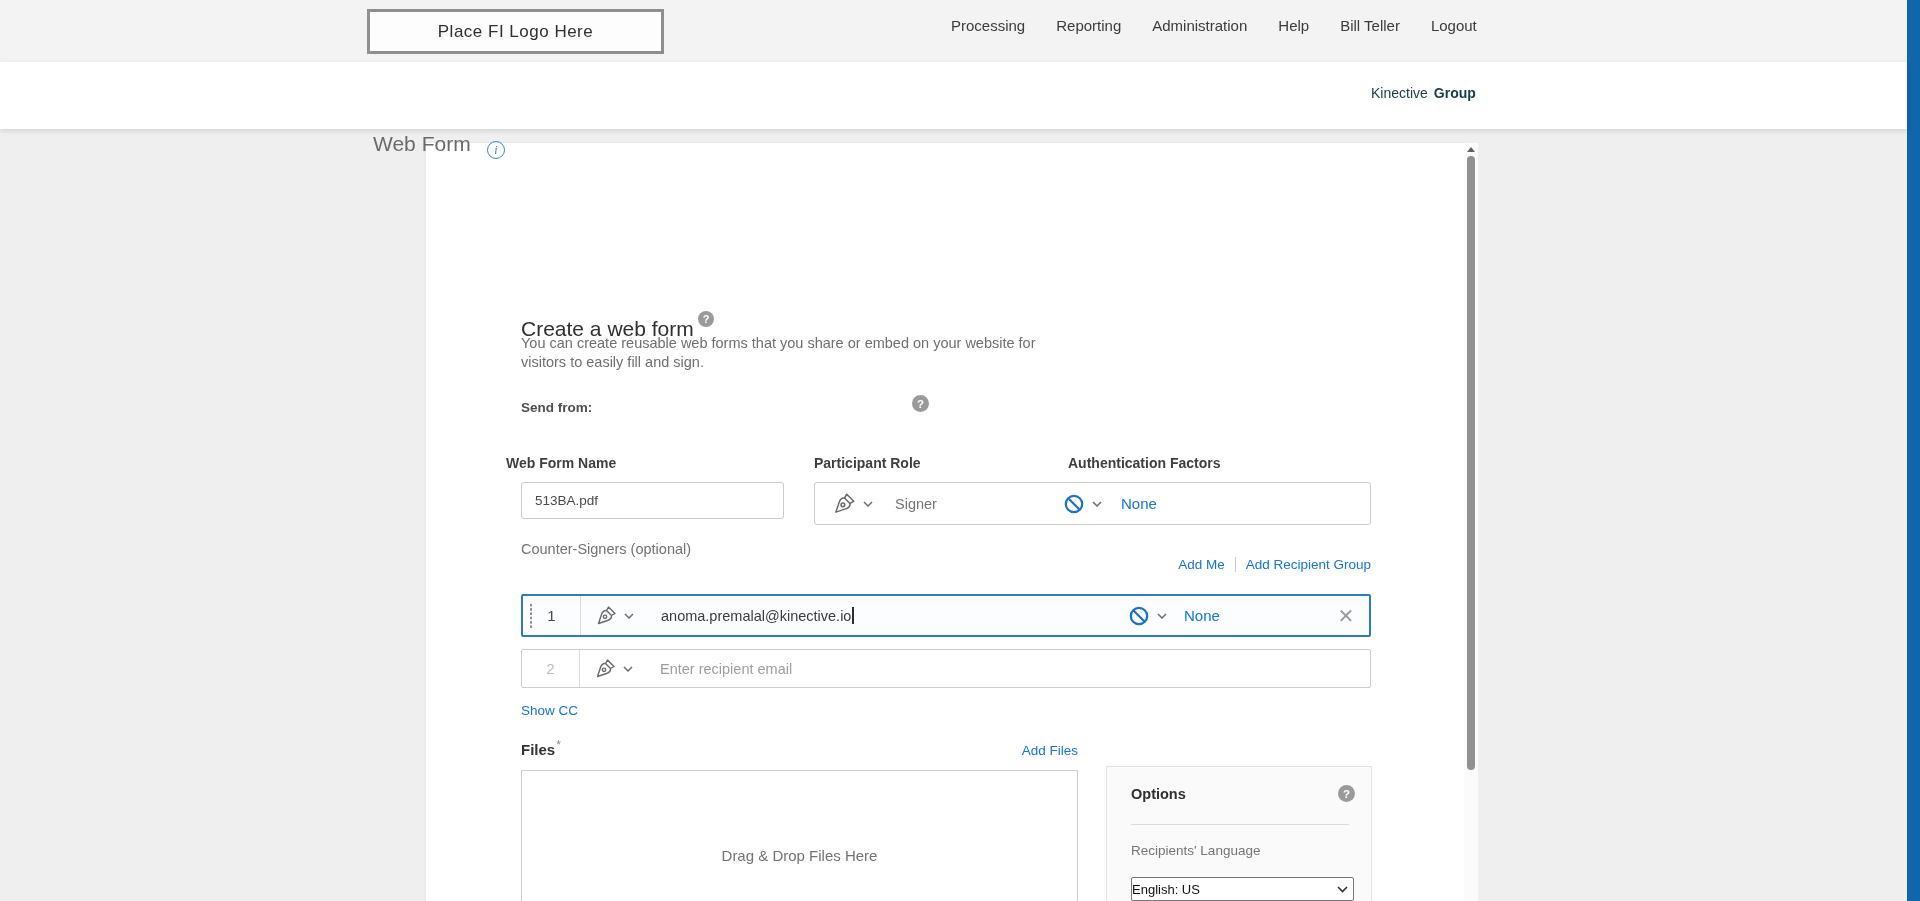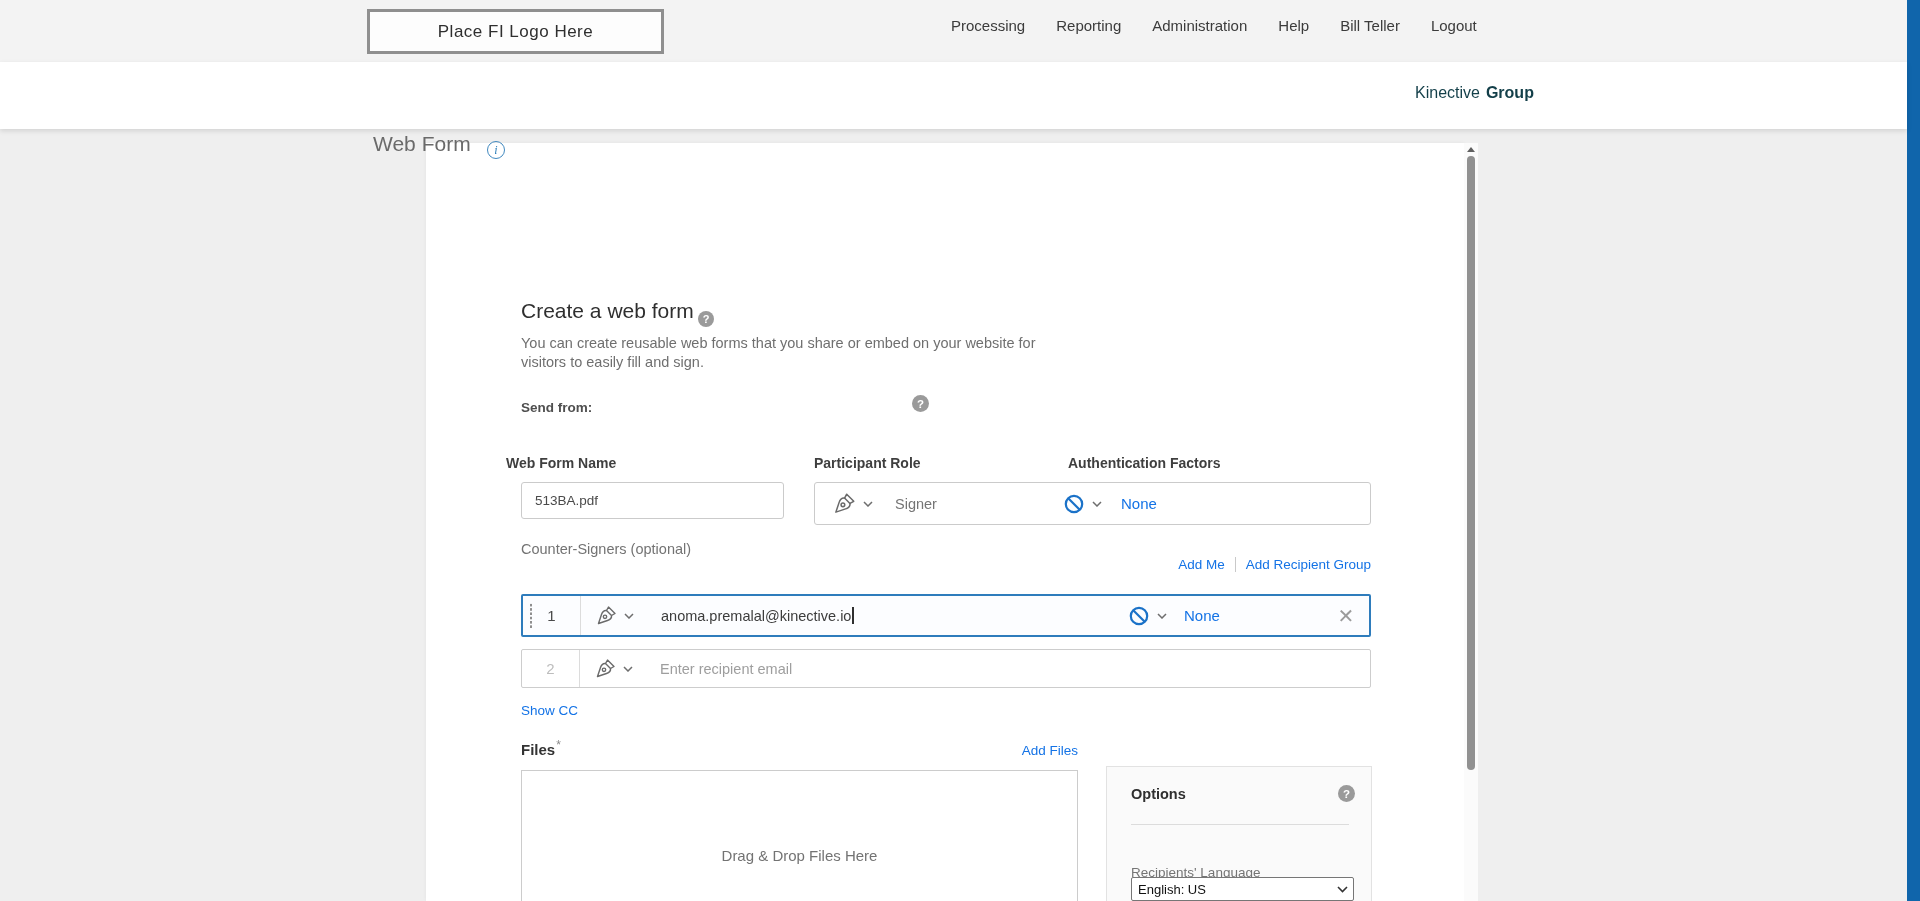--- a/index.html
+++ b/index.html
@@ -17,28 +17,28 @@
 
   
   .header { position:absolute; left:0; top:62px; width:1907px; height:67px; background:#ffffff;
             box-shadow:0 2px 5px rgba(0,0,0,.12); z-index:3; }
   .page-title { position:absolute; left:373px; top:0; height:67px; display:flex; align-items:center;
                 font-size:21px; color:#6a6a6a;margin-top:48px; }
   .info-icon { position:absolute; left:487px; top:79px; width:18px; height:18px; border:1px solid #4189bf;
                border-radius:50%; color:#2e7fb9; font-family:"Liberation Serif", serif; font-style:italic;
                font-size:12px; display:flex; align-items:center; justify-content:center; cursor:pointer; }
   .brand { position:absolute; left:1371px; top:0; height:62px; display:flex; align-items:center;
-           font-size:16px; color:#133f49;margin-left:44px; }
+           font-size:14px; color:#133f49; }
   .brand b { font-weight:bold; margin-left:6px; }
 
   
   .panel { position:absolute; left:426px; top:143px; width:1038px; height:758px; background:#ffffff;
            box-shadow:0 0 4px rgba(0,0,0,.05); overflow:hidden; }
 
-  .h1 { position:absolute; left:95px; top:156px; font-size:21px; color:#2f2f2f; }
+  .h1 { position:absolute; left:95px; top:174px; font-size:21px; color:#2f2f2f; }
   .help-icon { width:16px; height:16px; background:#9a9a9a; border-radius:50%; color:#ffffff;
                font-size:11px; font-weight:bold; display:flex; align-items:center; justify-content:center; cursor:pointer; }
   .h1-help { position:absolute; left:272px; top:168px; }
   .desc { position:absolute; left:95px; top:191px; width:532px; font-size:14.5px; line-height:19px; color:#6f6f6f; }
 
   .sendfrom-label { position:absolute; left:95px; top:257px; font-size:13.5px; font-weight:bold; color:#4f4f4f; }
   .sendfrom-select { position:absolute; left:170px; top:246px; width:282px; height:32px;
                      border-bottom:2px solid #e5e5e5; border-radius:0 0 5px 5px; display:flex; align-items:center; cursor:pointer; }
   .sendfrom-select .val { margin-left:12px; font-size:14px; color:#9c9c9c; flex:1; }
   .sendfrom-select .tri { margin-right:28px; }
@@ -96,24 +96,24 @@
   .dropzone { position:absolute; left:95px; top:627px; width:557px; height:170px; border:1px solid #cccccc;
               background:#fff; display:flex; align-items:center; justify-content:center; }
   .dropzone span { font-size:15px; color:#737373; }
 
   .options { position:absolute; left:680px; top:623px; width:266px; height:280px; background:#fafafa;
              border:1px solid #e2e2e2; }
   .options-head { position:absolute; left:24px; right:16px; top:18px; display:flex; justify-content:space-between; align-items:center; }
   .options-title { font-size:14.5px; font-weight:bold; color:#2f2f2f; }
   .options-help { width:17px; height:17px; font-size:11.5px; }
   .options-divider { position:absolute; left:24px; top:57px; width:218px; height:1px; background:#dcdcdc; }
-  .lang-label { position:absolute; left:24px; top:98px; font-size:13.5px; color:#757575; }
+  .lang-label { position:absolute; left:24px; top:76px; font-size:13.5px; color:#757575; }
   .lang-select { position:absolute; left:24px; top:110px; width:223px; height:24px; background:#ffffff;
                  border:1px solid #767676; border-radius:2px; display:flex; align-items:center; cursor:pointer; }
-  .lang-select .val { margin-left:6px; font-size:13px; color:#111111; flex:1; }
+  .lang-select .val { font-size:13px; color:#111111; flex:1; }
   .lang-select svg { margin-right:5px; }
 
   
   .scroll-track { position:absolute; left:1464px; top:143px; width:14px; height:758px; background:#fbfbfb; }
   .scroll-up { position:absolute; left:1467px; top:147px; width:0; height:0;
                border-left:4px solid transparent; border-right:4px solid transparent;
                border-bottom:5px solid #606060; cursor:pointer; }
   .scroll-thumb { position:absolute; left:1467px; top:156px; width:8px; height:614px; background:#919191;
                   border-radius:4px; cursor:pointer; }
 

